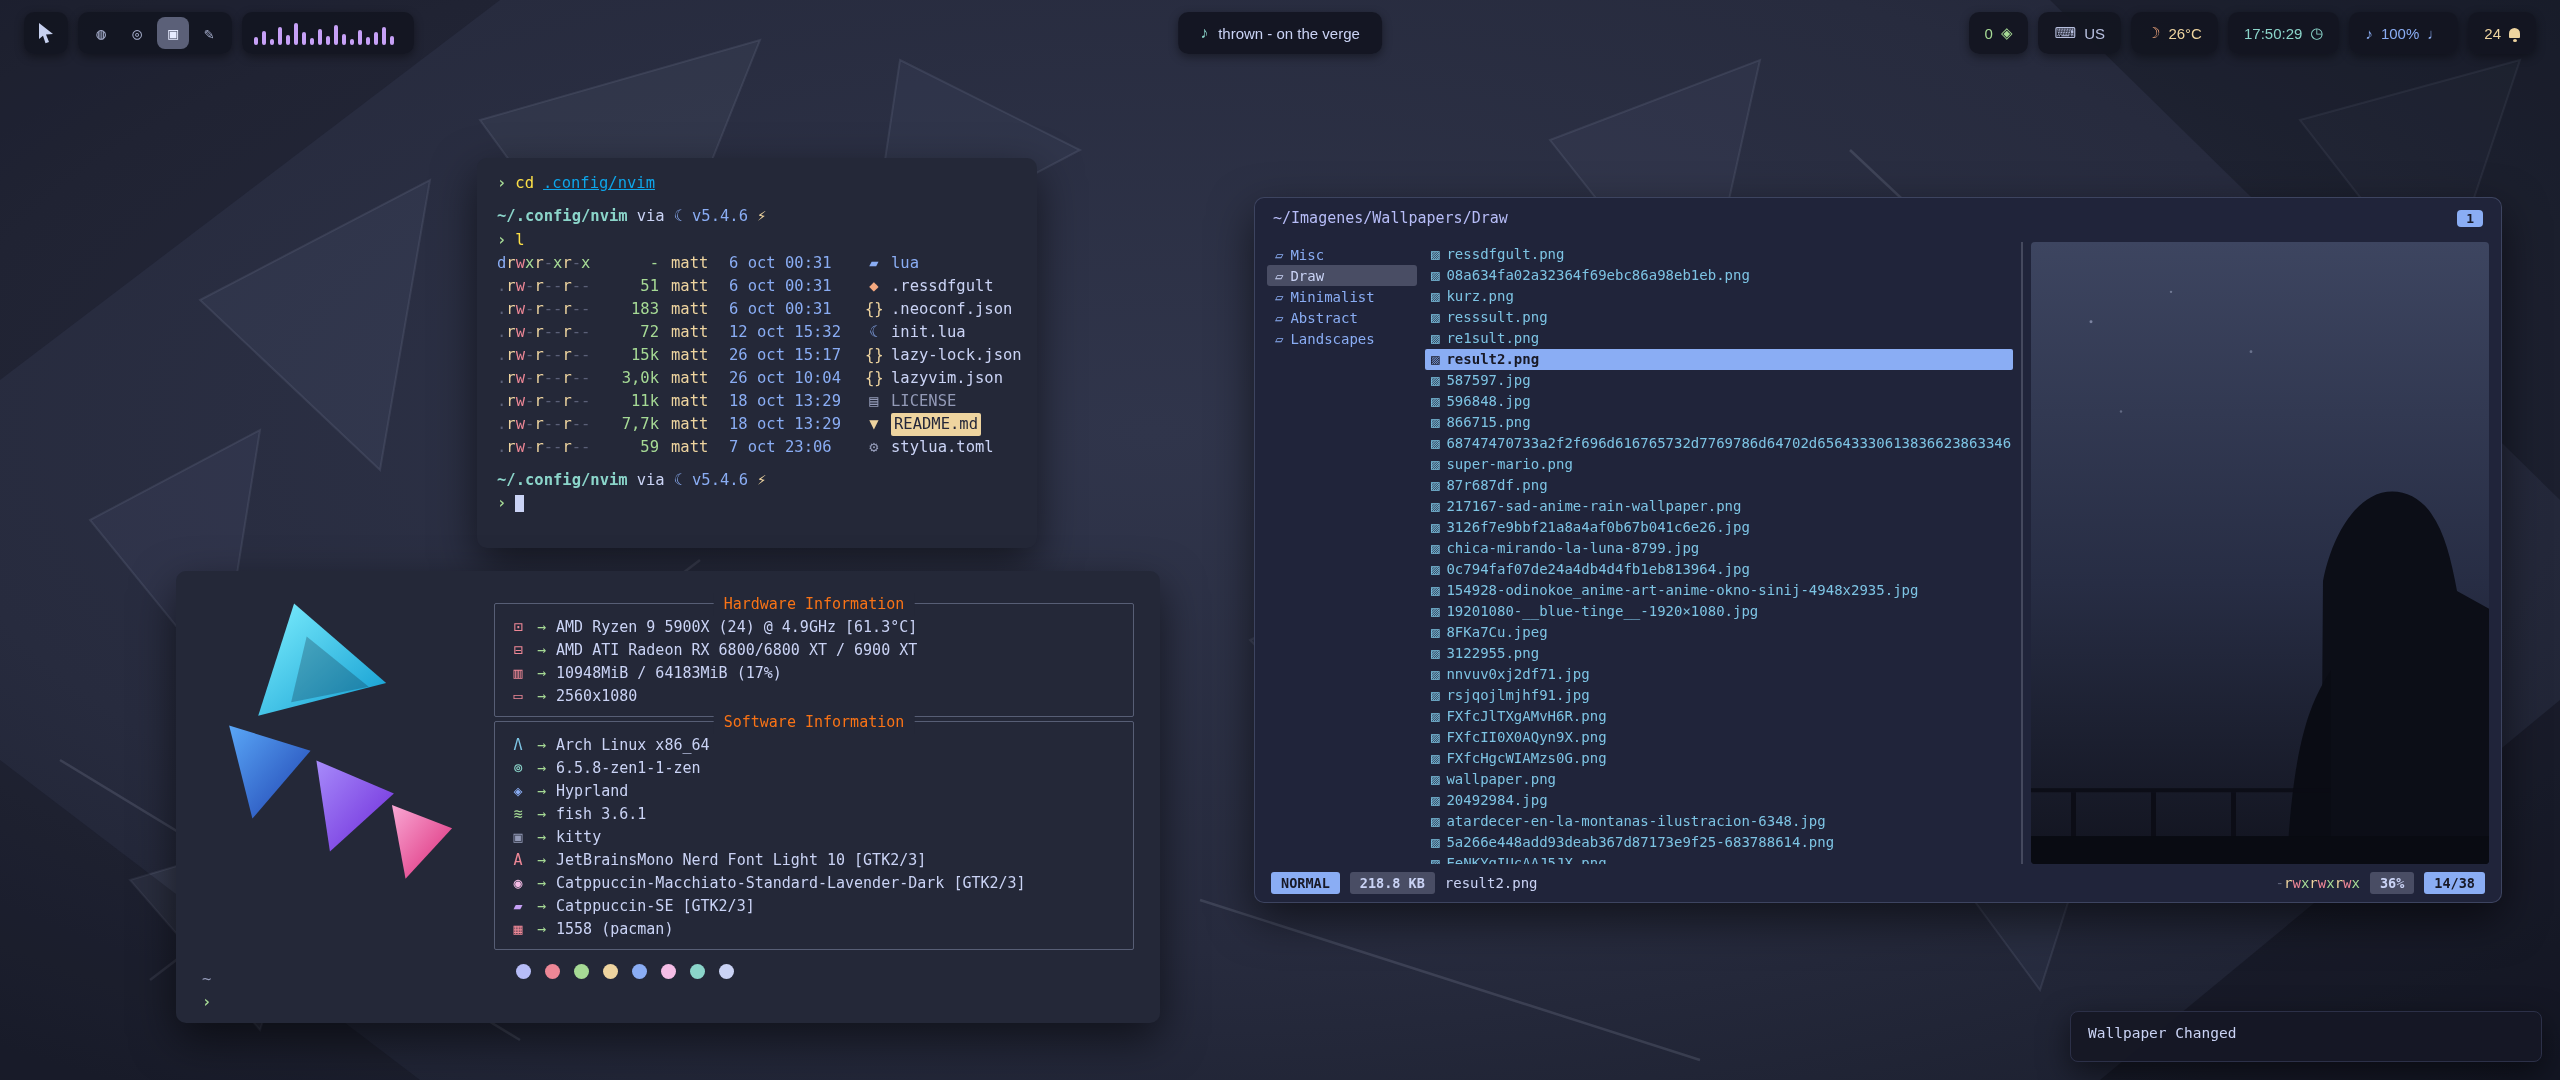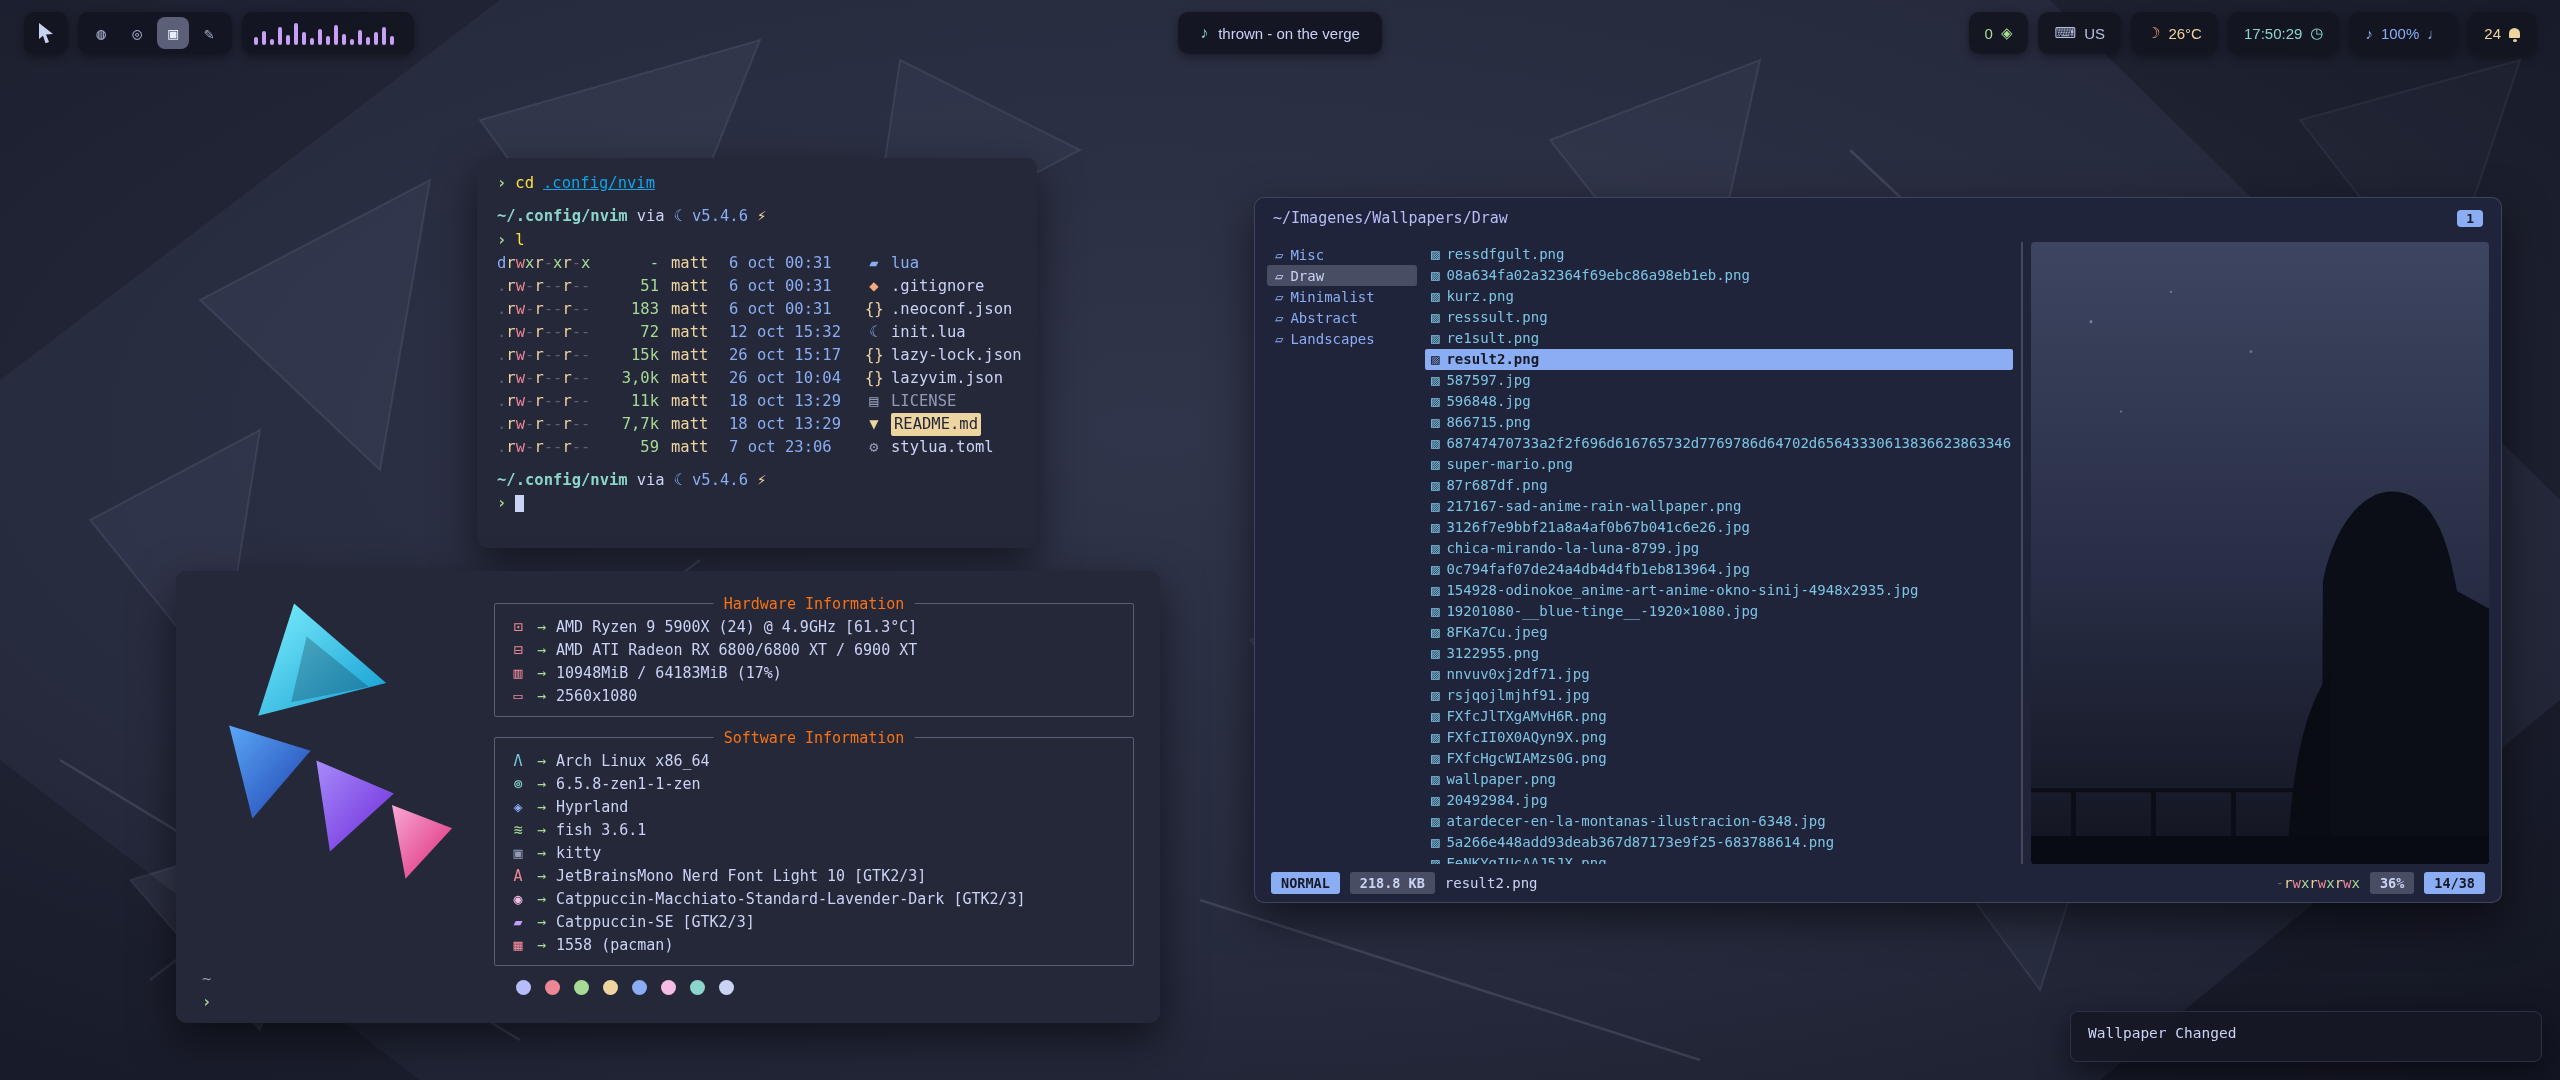--- a/index.html
+++ b/index.html
@@ -55,21 +55,21 @@
   .date{color:#8aadf4}
   .lhead .date{color:#cad3f5}
   .namecell{display:flex;gap:8px;align-items:baseline}
   .fname.hl{background:#eed49f;border-radius:2px;padding:0 3px}
 
   
   .t2{left:176px;top:571px;width:984px;height:452px;padding:16px 26px;display:flex;gap:40px}
   .fetch-logo{width:252px;flex:none;display:flex;align-items:flex-start;padding-top:6px}
   .fetch-info{flex:1;padding-top:2px;font-size:15px}
   .fbox{border:1px solid rgba(138,147,178,0.5);border-radius:2px;position:relative;margin-top:14px;padding:12px 14px 8px}
-  .fbox + .fbox{margin-top:20px}
+  .fbox + .fbox{margin-top:4px}
   .fbox-title{position:absolute;top:-11px;left:50%;transform:translateX(-50%);background:#242838;
     padding:0 10px;font-weight:normal;color:#f97316;white-space:nowrap}
   .fline{display:flex;gap:10px;align-items:baseline;line-height:23px;white-space:pre}
   .fic{width:18px;text-align:center;flex:none}
   .farrow{color:#a6da95}
   .dots{display:flex;gap:14px;margin:14px 0 0 22px}
   .dot{width:15px;height:15px;border-radius:50%}
   .fetch-foot{position:absolute;left:26px;bottom:10px;line-height:1.45}
   .fetch-home{color:#939ab7}
 
@@ -246,21 +246,21 @@
         </span>
       </div>
 
       <div class="ls-grid lrow">
         <span class="perm"><span style="color: rgb(91, 96, 120);">.</span><span style="color: rgb(238, 212, 159);">r</span><span style="color: rgb(237, 135, 150);">w</span><span style="color: rgb(91, 96, 120);">-</span><span style="color: rgb(238, 212, 159);">r</span><span style="color: rgb(91, 96, 120);">-</span><span style="color: rgb(91, 96, 120);">-</span><span style="color: rgb(238, 212, 159);">r</span><span style="color: rgb(91, 96, 120);">-</span><span style="color: rgb(91, 96, 120);">-</span></span>
         <span class="size">51</span>
         <span class="user">matt</span>
         <span class="date">6 oct 00:31</span>
         <span class="namecell">
           <span class="fic" style="color: rgb(245, 169, 127);">◆</span>
-          <span class="fname" style="color: rgb(202, 211, 245);">.gitignore</span>
+          <span class="fname" style="color: rgb(202, 211, 245);">.ressdfgult</span>
         </span>
       </div>
 
       <div class="ls-grid lrow">
         <span class="perm"><span style="color: rgb(91, 96, 120);">.</span><span style="color: rgb(238, 212, 159);">r</span><span style="color: rgb(237, 135, 150);">w</span><span style="color: rgb(91, 96, 120);">-</span><span style="color: rgb(238, 212, 159);">r</span><span style="color: rgb(91, 96, 120);">-</span><span style="color: rgb(91, 96, 120);">-</span><span style="color: rgb(238, 212, 159);">r</span><span style="color: rgb(91, 96, 120);">-</span><span style="color: rgb(91, 96, 120);">-</span></span>
         <span class="size">183</span>
         <span class="user">matt</span>
         <span class="date">6 oct 00:31</span>
         <span class="namecell">
           <span class="fic" style="color: rgb(238, 212, 159);">{}</span>

